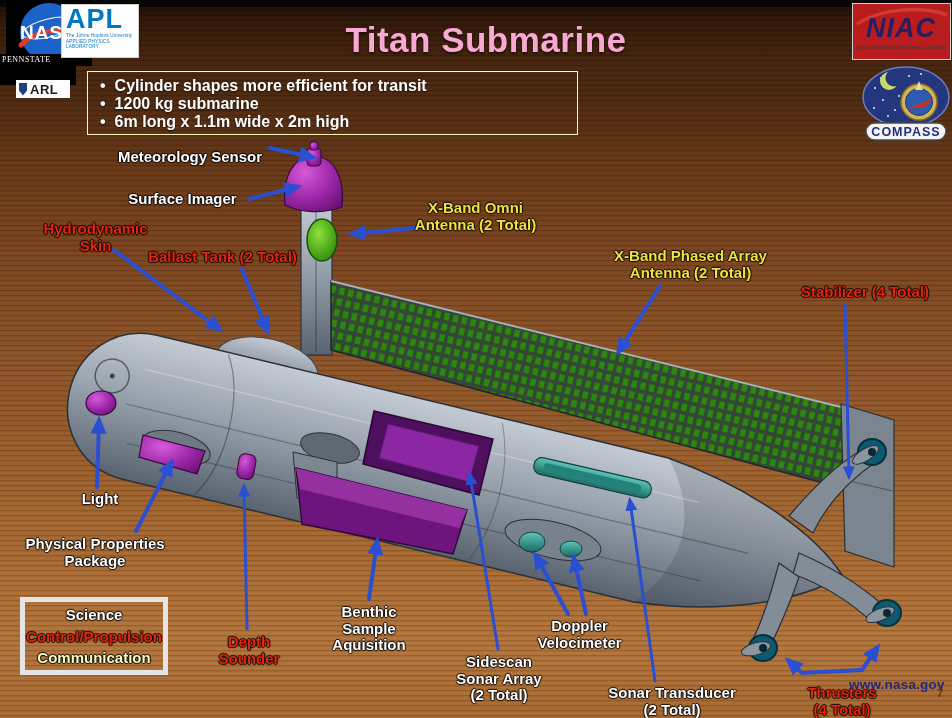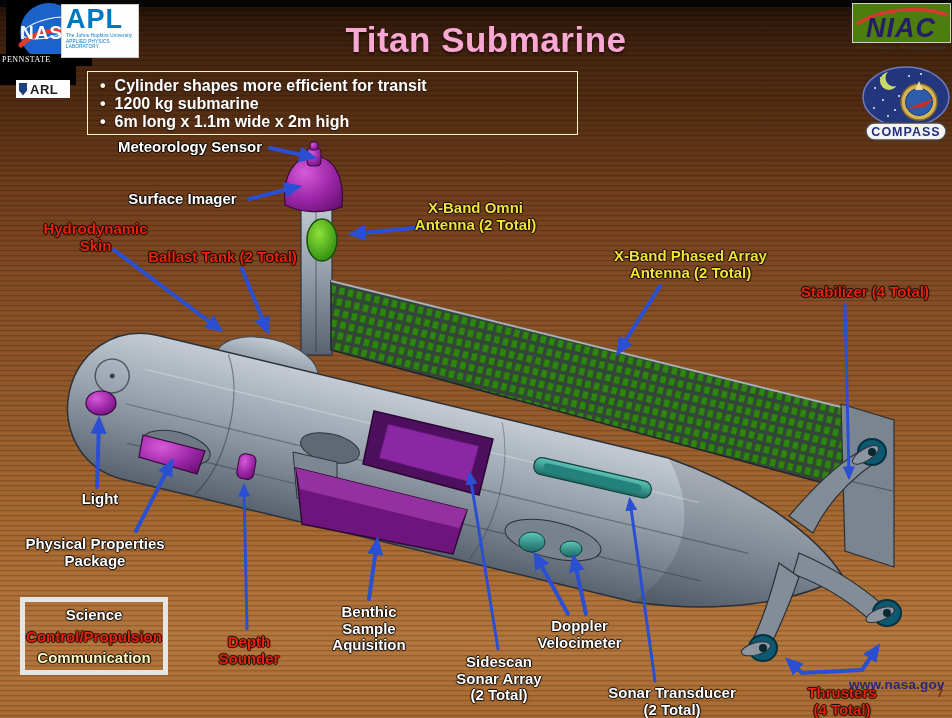--- a/index.html
+++ b/index.html
@@ -53,21 +53,21 @@
   .apl-sub{font-size:4.6px;line-height:5.6px;color:#0077c0;letter-spacing:0.2px;}
   .arl-block{position:absolute;left:0;top:54px;width:76px;height:31px;background:#000;z-index:6;
        padding:1px 0 0 2px;box-sizing:border-box;}
   .pennstate{font-family:"Liberation Serif",serif;font-size:8px;color:#fff;
        letter-spacing:0.5px;font-variant:small-caps;line-height:9px;}
   .arl-box{margin-left:14px;margin-top:16px;width:54px;height:18px;background:#fdfdfd;
        display:flex;align-items:center;gap:3px;padding-left:3px;box-sizing:border-box;}
   .arl-shield{width:8px;height:13px;background:#1e407c;
        clip-path:polygon(0 0,100% 0,100% 62%,50% 100%,0 62%);}
   .arl-text{font-size:13px;font-weight:bold;color:#1c1c1c;letter-spacing:0.5px;}
-  .niac-block{position:absolute;left:853px;top:4px;width:97px;height:38px;background:#4d7c0f;
+  .niac-block{position:absolute;left:853px;top:4px;width:97px;height:55px;background:#b91c1c;
        z-index:6;box-shadow:0 0 0 1px #cfcfcf;}
   .compass-block{position:absolute;left:861px;top:66px;width:90px;height:76px;z-index:6;}
 
   .nasa-url{position:absolute;left:849px;top:677px;z-index:7;color:#24297c;
        font-size:13.5px;font-weight:600;letter-spacing:0.2px;}
   .slide-num{position:absolute;left:937px;top:687px;z-index:7;color:rgba(96,34,12,0.85);
        font-size:11px;font-weight:bold;}
 </style>
 </head>
 <body>
@@ -208,21 +208,21 @@
         <span>Cylinder shapes more efficient for transit</span>
       </div>
     <div class="bullet">
         <span>1200 kg submarine</span>
       </div>
     <div class="bullet">
         <span>6m long x 1.1m wide x 2m high</span>
       </div>
   </div>
 
-  <div class="lbl white" style="left:110px;top:139px;width:160px;">Meteorology Sensor</div>
+  <div class="lbl white" style="left:110px;top:149px;width:160px;">Meteorology Sensor</div>
   <div class="lbl white" style="left:120px;top:191px;width:125px;">Surface Imager</div>
   <div class="lbl yellow" style="left:408px;top:200px;width:135px;">X-Band Omni
 Antenna (2 Total)</div>
   <div class="lbl yellow" style="left:593px;top:248px;width:195px;">X-Band Phased Array
 Antenna (2 Total)</div>
   <div class="lbl red" style="left:780px;top:284px;width:170px;">Stabilizer (4 Total)</div>
   <div class="lbl red" style="left:38px;top:221px;width:115px;">Hydrodynamic
 Skin</div>
   <div class="lbl red" style="left:145px;top:249px;width:155px;">Ballast Tank (2 Total)</div>
   <div class="lbl white" style="left:70px;top:491px;width:60px;">Light</div>

